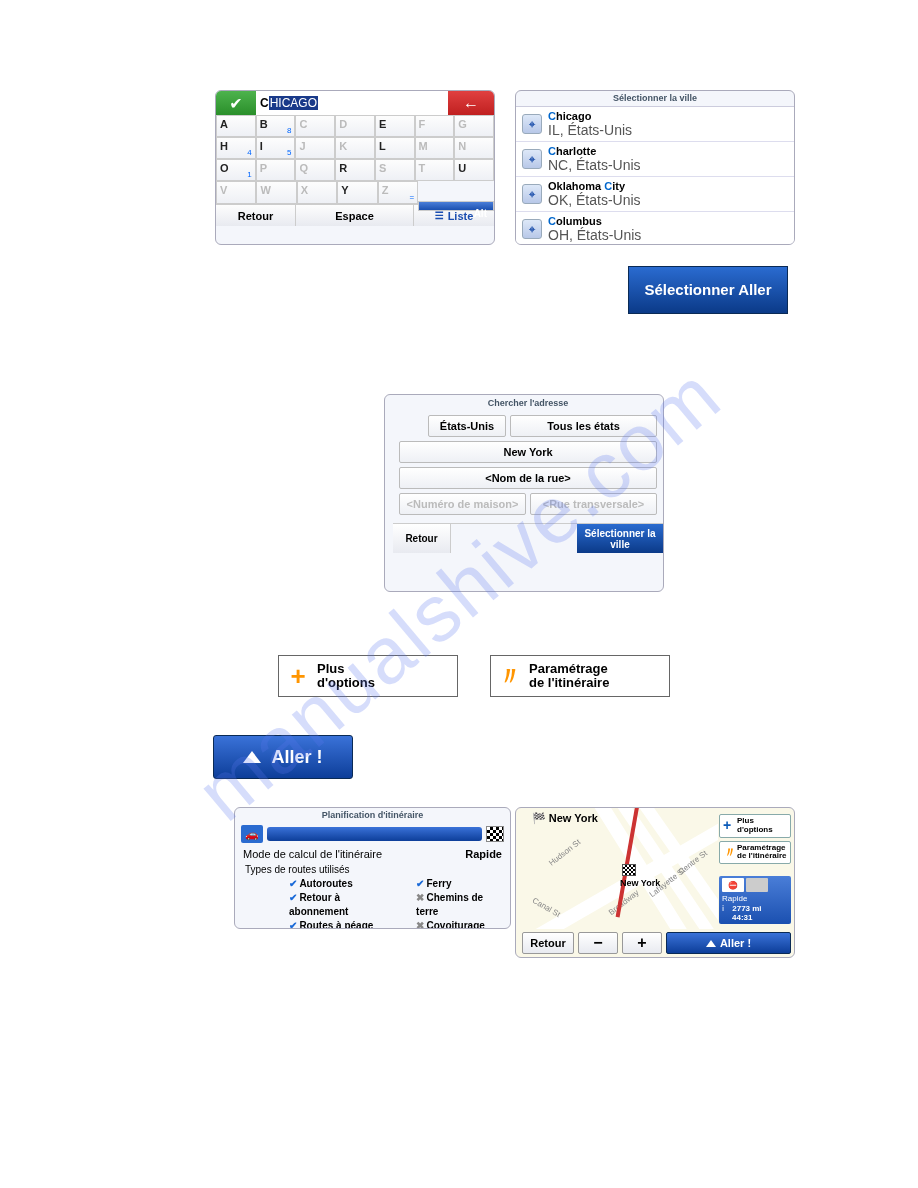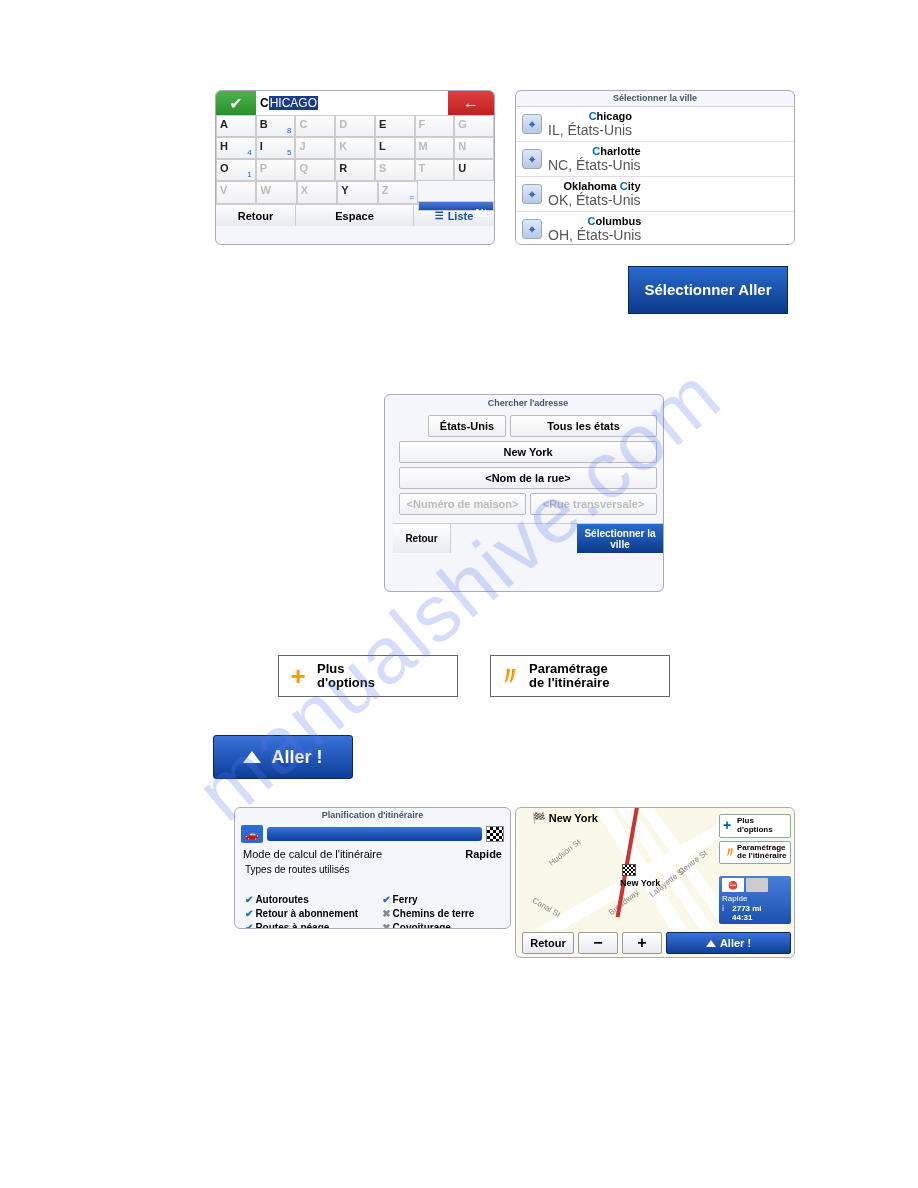--- a/index.html
+++ b/index.html
@@ -27,21 +27,21 @@
   .kbd-bot .b2 { flex:1; }
   .kbd-bot .b3 { width:80px; color:#1a4db0; border-right:none; }
   .kbd-bot .b3 .lines { color:#1a4db0; margin-right:4px; font-size:10px; }
 
   
   .citylist { left: 515px; top: 90px; width: 280px; height: 155px; }
   .clist-title { text-align:center; font-size:9px; color:#456; padding:2px 0 3px; font-weight:bold; }
   .clist-body { border-top:1px solid #ccd; }
   .crow { display:flex; align-items:center; padding:3px 6px; border-bottom:1px solid #dde; background:#fff; }
   .crow .cicon { width:20px; height:20px; border-radius:3px; background:linear-gradient(#dde8f8,#b8c8e8); border:1px solid #9ab; margin-right:6px; display:flex; align-items:center; justify-content:center; color:#2a5ab0; font-size:11px; font-weight:bold; }
-  .crow .ctext .t1 { font-size:11px; font-weight:bold;text-align:right; }
+  .crow .ctext .t1 { font-size:11px; font-weight:bold; }
   .crow .ctext .t1 .hl { color:#06c; }
   .crow .ctext .t2 { font-size:14px; color:#555; }
   .clist-bot { display:flex; height:22px; }
   .clist-bot .cbtn { flex:1; display:flex; align-items:center; justify-content:center; font-size:11px; font-weight:bold; border-right:1px solid #ccc; background:linear-gradient(#fdfdfd,#e8eaf0); }
   .clist-bot .cbtn:last-child { border-right:none; }
   .clist-bot .cbtn .arr { font-size:12px; color:#555; }
   .clist-bot .cbtn .arr.up { color:#ccc; }
 
   
   .selville { position:absolute; left:628px; top:266px; width:160px; height:48px; background:linear-gradient(#2a6bd0,#0b3a88); border:1px solid #0a2a55; color:#fff; display:flex; align-items:center; justify-content:center; text-align:center; font-size:15px; font-weight:bold; line-height:1.1; }
@@ -75,22 +75,22 @@
   
   .planif { left:234px; top:807px; width:277px; height:122px; }
   .planif-title { text-align:center; font-size:9px; color:#456; padding:2px; font-weight:bold;}
   .planif-bar { display:flex; align-items:center; padding:3px 6px; gap:4px; }
   .planif-bar .car { width:22px; height:18px; background:#2a6bd0; border-radius:2px; display:flex; align-items:center; justify-content:center; color:#fff; font-size:11px; }
   .planif-bar .prog { flex:1; height:14px; background:linear-gradient(#3a72d8,#0d3e99); border-radius:3px; }
   .planif-bar .flag { width:18px; height:16px; background:repeating-conic-gradient(#000 0 25%, #fff 0 50%); background-size:6px 6px; border:1px solid #888; }
   .planif-mode { display:flex; justify-content:space-between; padding:2px 8px; font-size:11px; }
   .planif-mode .rap { font-weight:bold; }
   .planif-types { padding:2px 10px; font-size:10px; }
-  .planif-types .tt { font-size:10px; margin-bottom:18px; }
-  .planif-types .tgrid { display:flex; gap:24px; }
+  .planif-types .tt { font-size:10px; margin-bottom:2px; }
+  .planif-types .tgrid { display:flex; gap:24px;margin-left:44px; }
   .planif-types .tcol div { line-height:1.4; }
   .planif-types .chk { color:#1a6ad8; font-weight:bold; margin-right:2px; }
   .planif-types .nok { color:#888; font-weight:bold; margin-right:2px; }
   .planif-bot { display:flex; margin-top:4px; border-top:1px solid #ccc; height:22px; }
   .planif-bot .pbtn { flex:0 0 70px; display:flex; align-items:center; justify-content:center; font-size:11px; font-weight:bold; background:linear-gradient(#fff,#e8eaf0); border:1px solid #ccc; margin:2px 0 2px 6px; border-radius:2px; }
 
   
   .map { position:absolute; left:515px; top:807px; width:280px; height:151px; border:1px solid #aab; border-radius:6px; overflow:hidden; background:#faf8e8; }
   .map-title { position:absolute; left:16px; top:4px; font-size:11px; font-weight:bold; }
   .map-title .mflag { margin-right:3px; }

